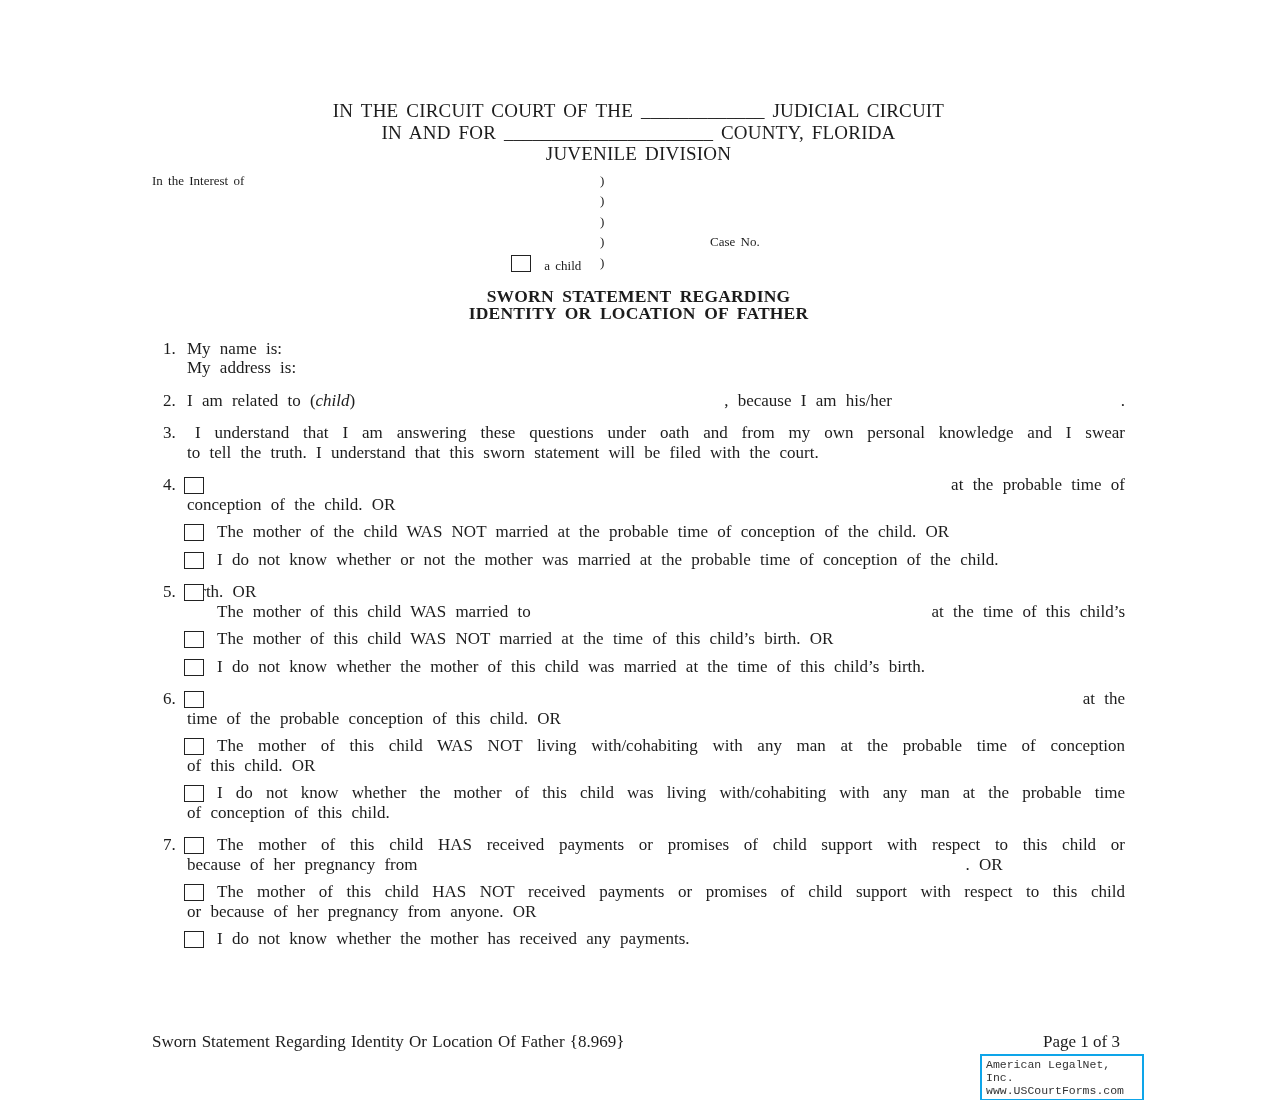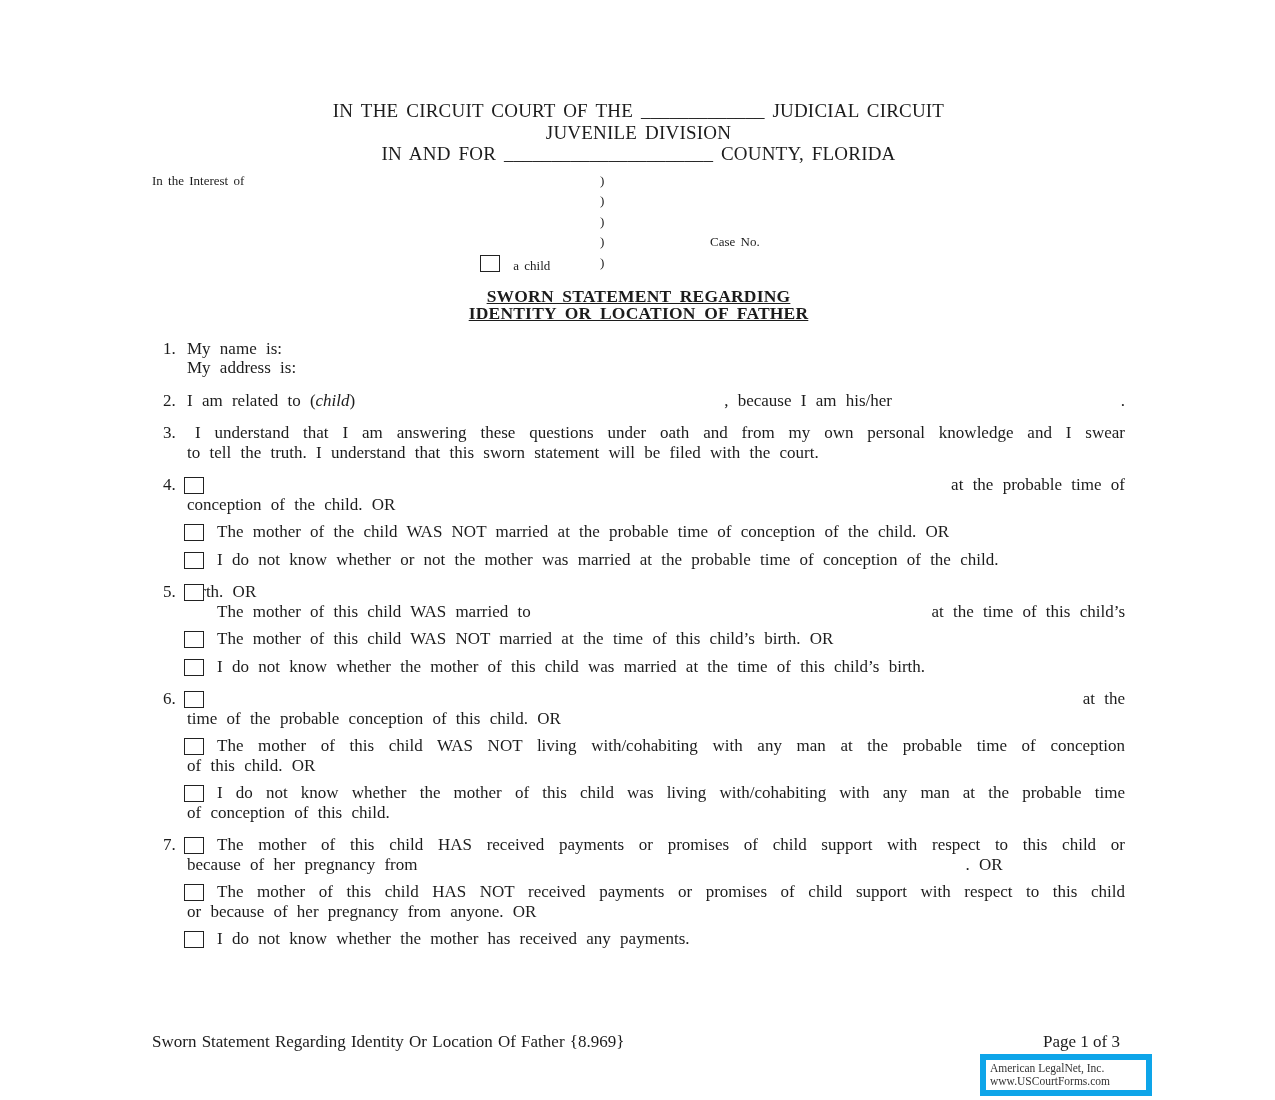--- a/index.html
+++ b/index.html
@@ -13,25 +13,25 @@
   
   .court-header { margin-top:100px; text-align:center; font-size:19px; line-height:21.5px; word-spacing:3px; letter-spacing:0.2px; }
   .blankline { letter-spacing:0;font-family:Liberation Serif, serif; }
 
   
   .caption { position:relative; height:101px; margin-top:8px; font-size:13px; word-spacing:2px; }
   .cap-interest { position:absolute; left:0; top:0; }
   .cap-paren { position:absolute; left:448px; }
   .p1{top:0} .p2{top:20.5px} .p3{top:41px} .p4{top:61.5px} .p5{top:82px}
   .cap-caseno { position:absolute; left:558px; top:61.5px; }
-  .cap-achild { position:absolute; left:328px; top:82px; }
+  .cap-achild { position:absolute; left:359px; top:82px; }
   .cap-achild .cbx { position:static; display:inline-block; vertical-align:-2px; margin-right:8px; }
 
   
-  .doc-title { margin-top:14px; text-align:center; font-weight:bold; font-size:17.5px; line-height:17px; word-spacing:4px; letter-spacing:0.2px;text-decoration:underline; }
+  .doc-title { margin-top:14px; text-align:center; font-weight:bold; font-size:17.5px; line-height:17px; word-spacing:4px; letter-spacing:0.2px; }
 
   
   .items { font-size:17px; word-spacing:5px; }
   .item { position:relative; margin-top:13px; padding-left:35px; }
   .item.first-item { margin-top:17px; }
   .num { position:absolute; left:11px; top:0; word-spacing:normal; }
   .line { line-height:19.5px; }
   .pl { padding-left:30px; }
   .ind8 { text-indent:8px; }
   .opt { position:relative; margin-top:8px; }
@@ -47,43 +47,43 @@
   .gap2 { flex:0.62 1 auto; }
   .jfull { text-align:justify; text-align-last:justify; }
   .blank-inline { display:inline-block; width:548px; }
   .seg { white-space:nowrap; }
 
   
   .footer-left { position:absolute; left:152px; top:1032px; font-size:17px; word-spacing:1px; }
   .footer-right { position:absolute; left:1043px; top:1032px; font-size:17px; }
   .legal-box {
     position:absolute; left:980px; top:1054px; width:152px;
-    border:6px solid #0ea5e9; padding:2px 4px;
-    font-family:Liberation Serif, serif;
+    border:2px solid #0ea5e9; padding:2px 4px;
+    font-family:Liberation Mono, monospace;
     font-size:11.5px; line-height:13px; color:#333;
   }
 </style>
 </head>
 <body>
 
 <div class="page">
   <div class="content">
 
     <div class="court-header">
       <div class="ch-line">
         <span>IN THE CIRCUIT COURT OF THE</span>
         <span class="blankline">_____________</span>
         <span>JUDICIAL CIRCUIT</span>
       </div>
-      <div class="ch-line">JUVENILE DIVISION</div>
       <div class="ch-line">
         <span>IN AND FOR</span>
         <span class="blankline">______________________</span>
         <span>COUNTY, FLORIDA</span>
       </div>
+      <div class="ch-line">JUVENILE DIVISION</div>
     </div>
 
     <div class="caption">
       <span class="cap-interest">In the Interest of</span>
       <span class="cap-paren p1">)</span>
       <span class="cap-paren p2">)</span>
       <span class="cap-paren p3">)</span>
       <span class="cap-paren p4">)</span>
       <span class="cap-paren p5">)</span>
       <span class="cap-caseno">Case No.</span>

